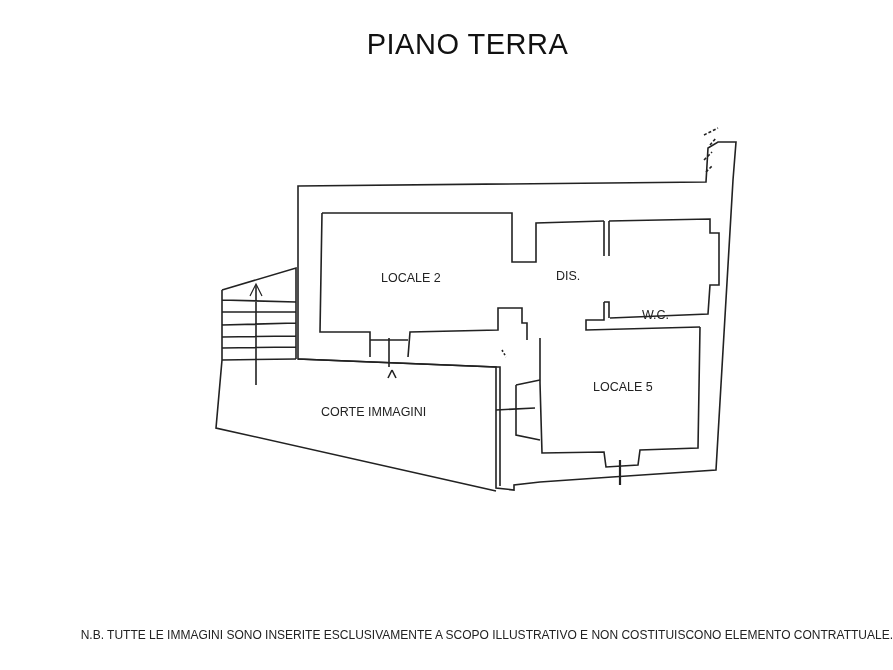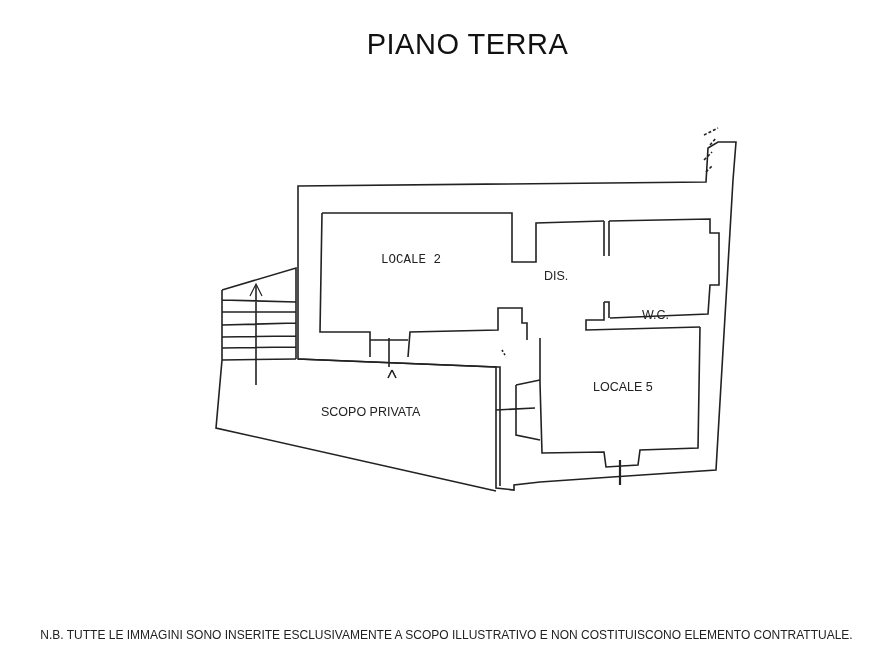--- a/index.html
+++ b/index.html
@@ -1,20 +1,20 @@
 <!DOCTYPE html>
 <html><head>
 <meta charset="utf-8">
 <style>
   html,body{margin:0;padding:0;background:#fff;}
   body{width:893px;height:670px;position:relative;overflow:hidden;font-family:"Liberation Sans",sans-serif;color:#111;}
   .title{position:absolute;left:0;width:893px;top:28px;text-align:center;font-size:29px;letter-spacing:0.5px;padding-left:21px;}
   svg.plan{position:absolute;left:0;top:0;}
   .lbl{position:absolute;font-size:12.5px;color:#222;white-space:nowrap;}
-  .note{position:absolute;left:0;width:893px;top:628px;text-align:center;font-size:12px;color:#222;}
+  .note{position:absolute;left:0;width:893px;top:628px;text-align:right;font-size:12px;color:#222;}
 </style>
 </head>
 <body>
 
 <div class="title">PIANO TERRA</div>
 
 <svg class="plan" width="893" height="670" viewBox="0 0 893 670">
   <g fill="none" stroke="#222" stroke-width="1.6" stroke-linejoin="miter">
 
     <path d="M298,186 L706,182 L708,148 L718,142 L736,142 L733,180 L716,470 L612,477 L540,482 L514,485 L514,490 L496,488 L496,367 L298,359 Z"></path>
@@ -37,19 +37,19 @@
 
     <path d="M222,290 L296,268 L296,359 M222,290 L222,360 M222,300 L296,302 M222,312 L296,312 M222,325 L296,323 M222,337 L296,336 M222,348 L296,347 M256,285 L256,385"></path>
     <path d="M250,296 L256,284 L262,296" stroke-width="1.2"></path>
 
     <path d="M620,460 L620,485" stroke-width="2.2"></path>
     <path d="M392,370 L388,378 M392,370 L396,378"></path>
     <path d="M502,350 L506,357" stroke-dasharray="2,2"></path>
   </g>
 </svg>
 
-<div class="lbl" style="left:381px;top:253px;font-family:Liberation Mono, monospace;">LOCALE 2</div>
-<div class="lbl" style="left:544px;top:269px;">DIS.</div>
+<div class="lbl" style="left:381px;top:271px;">LOCALE 2</div>
+<div class="lbl" style="left:556px;top:269px;">DIS.</div>
 <div class="lbl" style="left:642px;top:260px;margin-top:48px;">W.C.</div>
 <div class="lbl" style="left:593px;top:380px;">LOCALE 5</div>
-<div class="lbl" style="left:321px;top:405px;">SCOPO PRIVATA</div>
+<div class="lbl" style="left:321px;top:405px;">CORTE IMMAGINI</div>
 
 <div class="note">N.B. TUTTE LE IMMAGINI SONO INSERITE ESCLUSIVAMENTE A SCOPO ILLUSTRATIVO E NON COSTITUISCONO ELEMENTO CONTRATTUALE.</div>
 
 </body></html>

